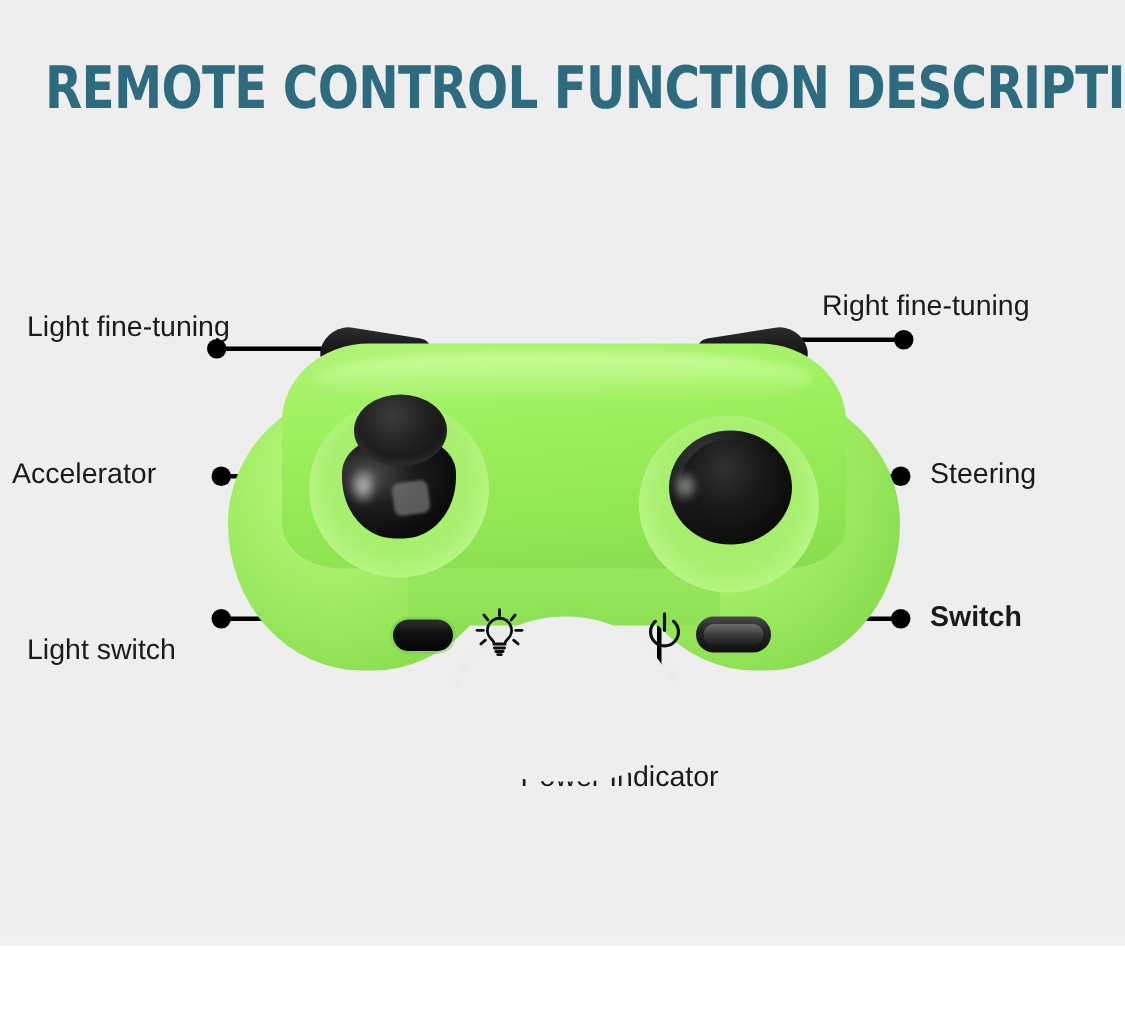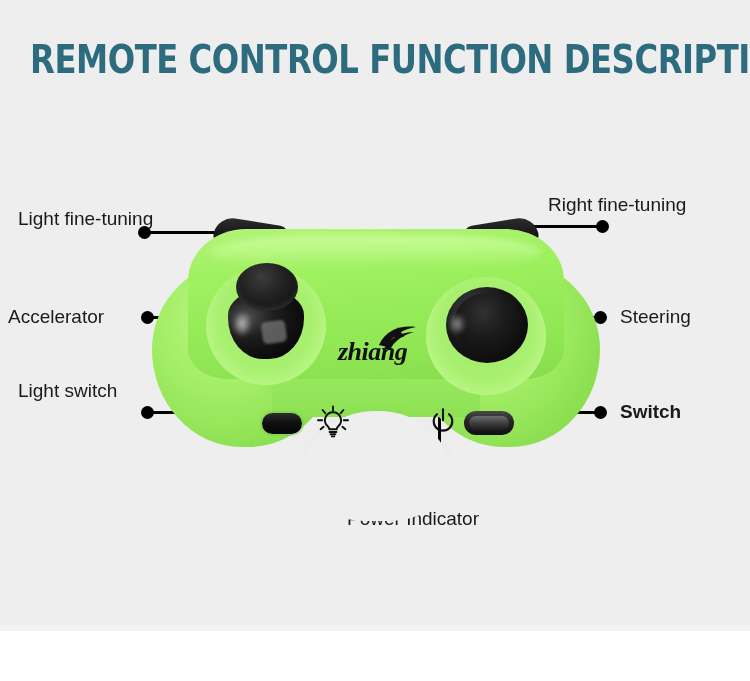--- a/index.html
+++ b/index.html
@@ -395,28 +395,20 @@
         <div class="glint"></div>
         <div class="reflect"></div>
       </div>
 
       <div class="stick-right">
         <div class="ring"></div>
         <div class="dome"></div>
         <div class="glint"></div>
       </div>
 
-      <div class="brand">
-        <span>zhi</span><span>ang</span>
-        <svg class="swoosh" viewBox="0 0 40 26">
-          <path d="M1 20 C 8 4, 24 0, 38 2 C 26 4, 14 10, 9 22 Z" fill="#101010"></path>
-          <path d="M6 24 C 12 12, 24 7, 36 7 C 25 10, 16 16, 12 25 Z" fill="#101010"></path>
-          <path d="M20 2 L 26 12 L 16 12 Z" fill="#101010"></path>
-        </svg>
-      </div>
 
       <div class="btn-light"></div>
 
       <svg class="icon-bulb" viewBox="0 0 36 36">
         <g stroke="#0d0d0d" stroke-width="1.9" stroke-linecap="round" fill="none">
           <path d="M18 5.5 v-4"></path>
           <path d="M10.2 8.2 L7.6 5.0"></path>
           <path d="M25.8 8.2 L28.4 5.0"></path>
           <path d="M7.2 15.2 H3.0"></path>
           <path d="M28.8 15.2 H33.0"></path>
@@ -443,21 +435,21 @@
   </div>
 
   <div class="label" style="left:18px; top:209px;">Light fine-tuning</div>
   <div class="dot" style="left:138px; top:226px;"></div>
   <div class="leader" style="left:148px; top:231px; width:96px;"></div>
 
   <div class="label" style="left:8px; top:307px;">Accelerator</div>
   <div class="dot" style="left:141px; top:311px;"></div>
   <div class="leader" style="left:151px; top:316px; width:138px;"></div>
 
-  <div class="label" style="left:18px; top:381px;">Light switch</div>
+  <div class="label" style="left:18px; top:424px;">Light switch</div>
   <div class="dot" style="left:141px; top:406px;"></div>
   <div class="leader" style="left:151px; top:411px; width:114px;"></div>
 
   <div class="label" style="left:548px; top:195px;">Right fine-tuning</div>
   <div class="leader" style="left:506px; top:225px; width:94px;"></div>
   <div class="dot" style="left:596px; top:220px;"></div>
 
   <div class="label" style="left:620px; top:307px;">Steering</div>
   <div class="leader" style="left:490px; top:316px; width:110px;"></div>
   <div class="dot" style="left:594px; top:311px;"></div>

